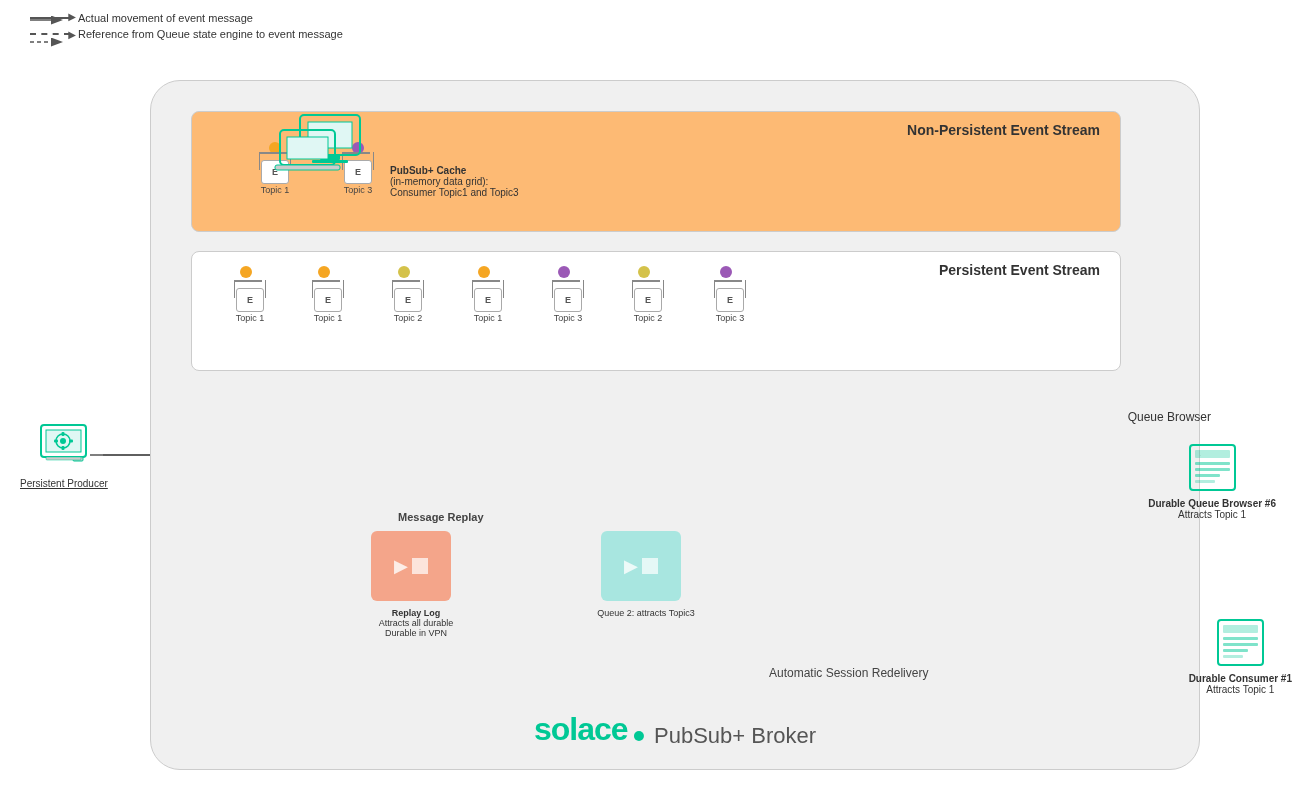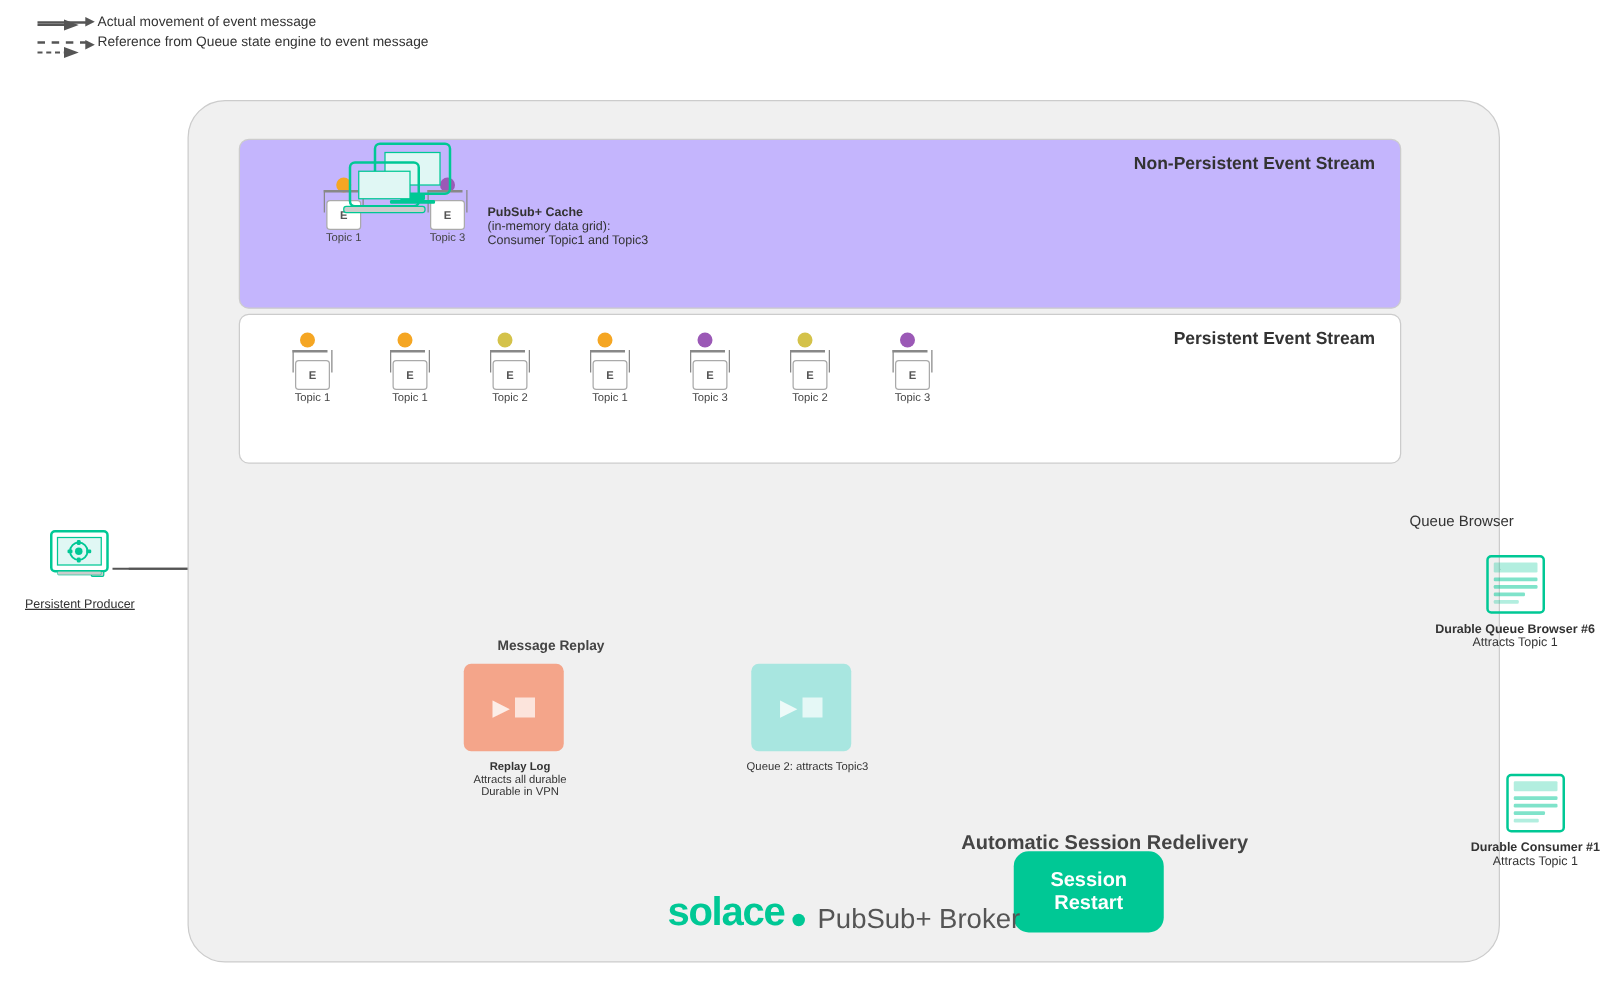--- a/index.html
+++ b/index.html
@@ -55,22 +55,22 @@
       border-radius: 30px;
       border: 1px solid #ccc;
     }
 
     
     .stream-np {
       position: absolute;
       top: 30px;
       left: 40px;
       width: 930px;
-      height: 136px;
-      background: #c4b5fd;
+      height: 121px;
+      background: #fdba74;
       border: 1px solid #ccc;
       border-radius: 8px;
     }
     .stream-label-np {
       position: absolute;
       top: 10px;
       right: 20px;
       font-size: 14px;
       font-weight: bold;
       color: #333;
@@ -380,25 +380,22 @@
   </div>
 
   <div style="position:absolute; top:450px; left:450px; width:80px; height:70px; background:#a8e6e0; border-radius:6px; display:flex; align-items:center; justify-content:center;">
     <div class="queue-icon-row">
       <span style="color:#fff; font-size:18px; margin-right:4px; opacity:0.8;">▶</span>
       <div style="width:16px; height:16px; background:#fff; opacity:0.7;"></div>
     </div>
   </div>
   <div style="position:absolute; top:527px; left:430px; font-size:9px; color:#333; text-align:center; width:130px;">Queue 2: attracts Topic3</div>
 
-  <div style="position:absolute; top:600px; left:660px; width:120px; height:65px; background:#00c895; border-radius:12px; display:flex; align-items:center; justify-content:center; color:white; font-size:16px; font-weight:bold; text-align:center;">
-    <span>Session<br>Restart</span>
-  </div>
-
-  <div style="position:absolute; top:585px; left:618px; font-size:16px; color:#444;font-weight:bold;">Automatic Session Redelivery</div>
+
+  <div style="position:absolute; top:585px; left:618px; font-size:12px; color:#444;">Automatic Session Redelivery</div>
 
   <div style="position:absolute; bottom:20px; left:50%; transform:translateX(-50%); white-space:nowrap;">
     <span style="font-size:32px; font-weight:900; color:#00c895; letter-spacing:-1px;">solace</span><span style="display:inline-block; width:10px; height:10px; background:#00c895; border-radius:50%; margin:0 6px; vertical-align:middle;"></span>
     <span style="font-size:22px; color:#555; vertical-align:middle;">PubSub+ Broker</span>
   </div>
 
 </div>
 
 <div style="position:absolute; top:100px; left:270px;">
   
@@ -447,21 +444,21 @@
     <rect x="10" y="10" width="35" height="8" rx="1" fill="#00c895" opacity="0.3"></rect>
     <rect x="10" y="22" width="35" height="3" rx="1" fill="#00c895" opacity="0.5"></rect>
     <rect x="10" y="28" width="35" height="3" rx="1" fill="#00c895" opacity="0.5"></rect>
     <rect x="10" y="34" width="25" height="3" rx="1" fill="#00c895" opacity="0.5"></rect>
     <rect x="10" y="40" width="20" height="3" rx="1" fill="#00c895" opacity="0.3"></rect>
   </svg>
   <div style="font-weight:bold; margin-top:3px;">Durable Queue Browser #6</div>
   <div>Attracts Topic 1</div>
 </div>
 
-<div style="position:absolute; top:615px; right:16px; display:flex; flex-direction:column; align-items:center; font-size:10px; color:#333; text-align:center;">
+<div style="position:absolute; top:615px; right:4px; display:flex; flex-direction:column; align-items:center; font-size:10px; color:#333; text-align:center;">
   <svg width="55" height="55" viewBox="0 0 55 55">
     <rect x="5" y="5" width="45" height="45" rx="3" fill="none" stroke="#00c895" stroke-width="2"></rect>
     <rect x="10" y="10" width="35" height="8" rx="1" fill="#00c895" opacity="0.3"></rect>
     <rect x="10" y="22" width="35" height="3" rx="1" fill="#00c895" opacity="0.5"></rect>
     <rect x="10" y="28" width="35" height="3" rx="1" fill="#00c895" opacity="0.5"></rect>
     <rect x="10" y="34" width="25" height="3" rx="1" fill="#00c895" opacity="0.5"></rect>
     <rect x="10" y="40" width="20" height="3" rx="1" fill="#00c895" opacity="0.3"></rect>
   </svg>
   <div style="font-weight:bold; margin-top:3px;">Durable Consumer #1</div>
   <div>Attracts Topic 1</div>

